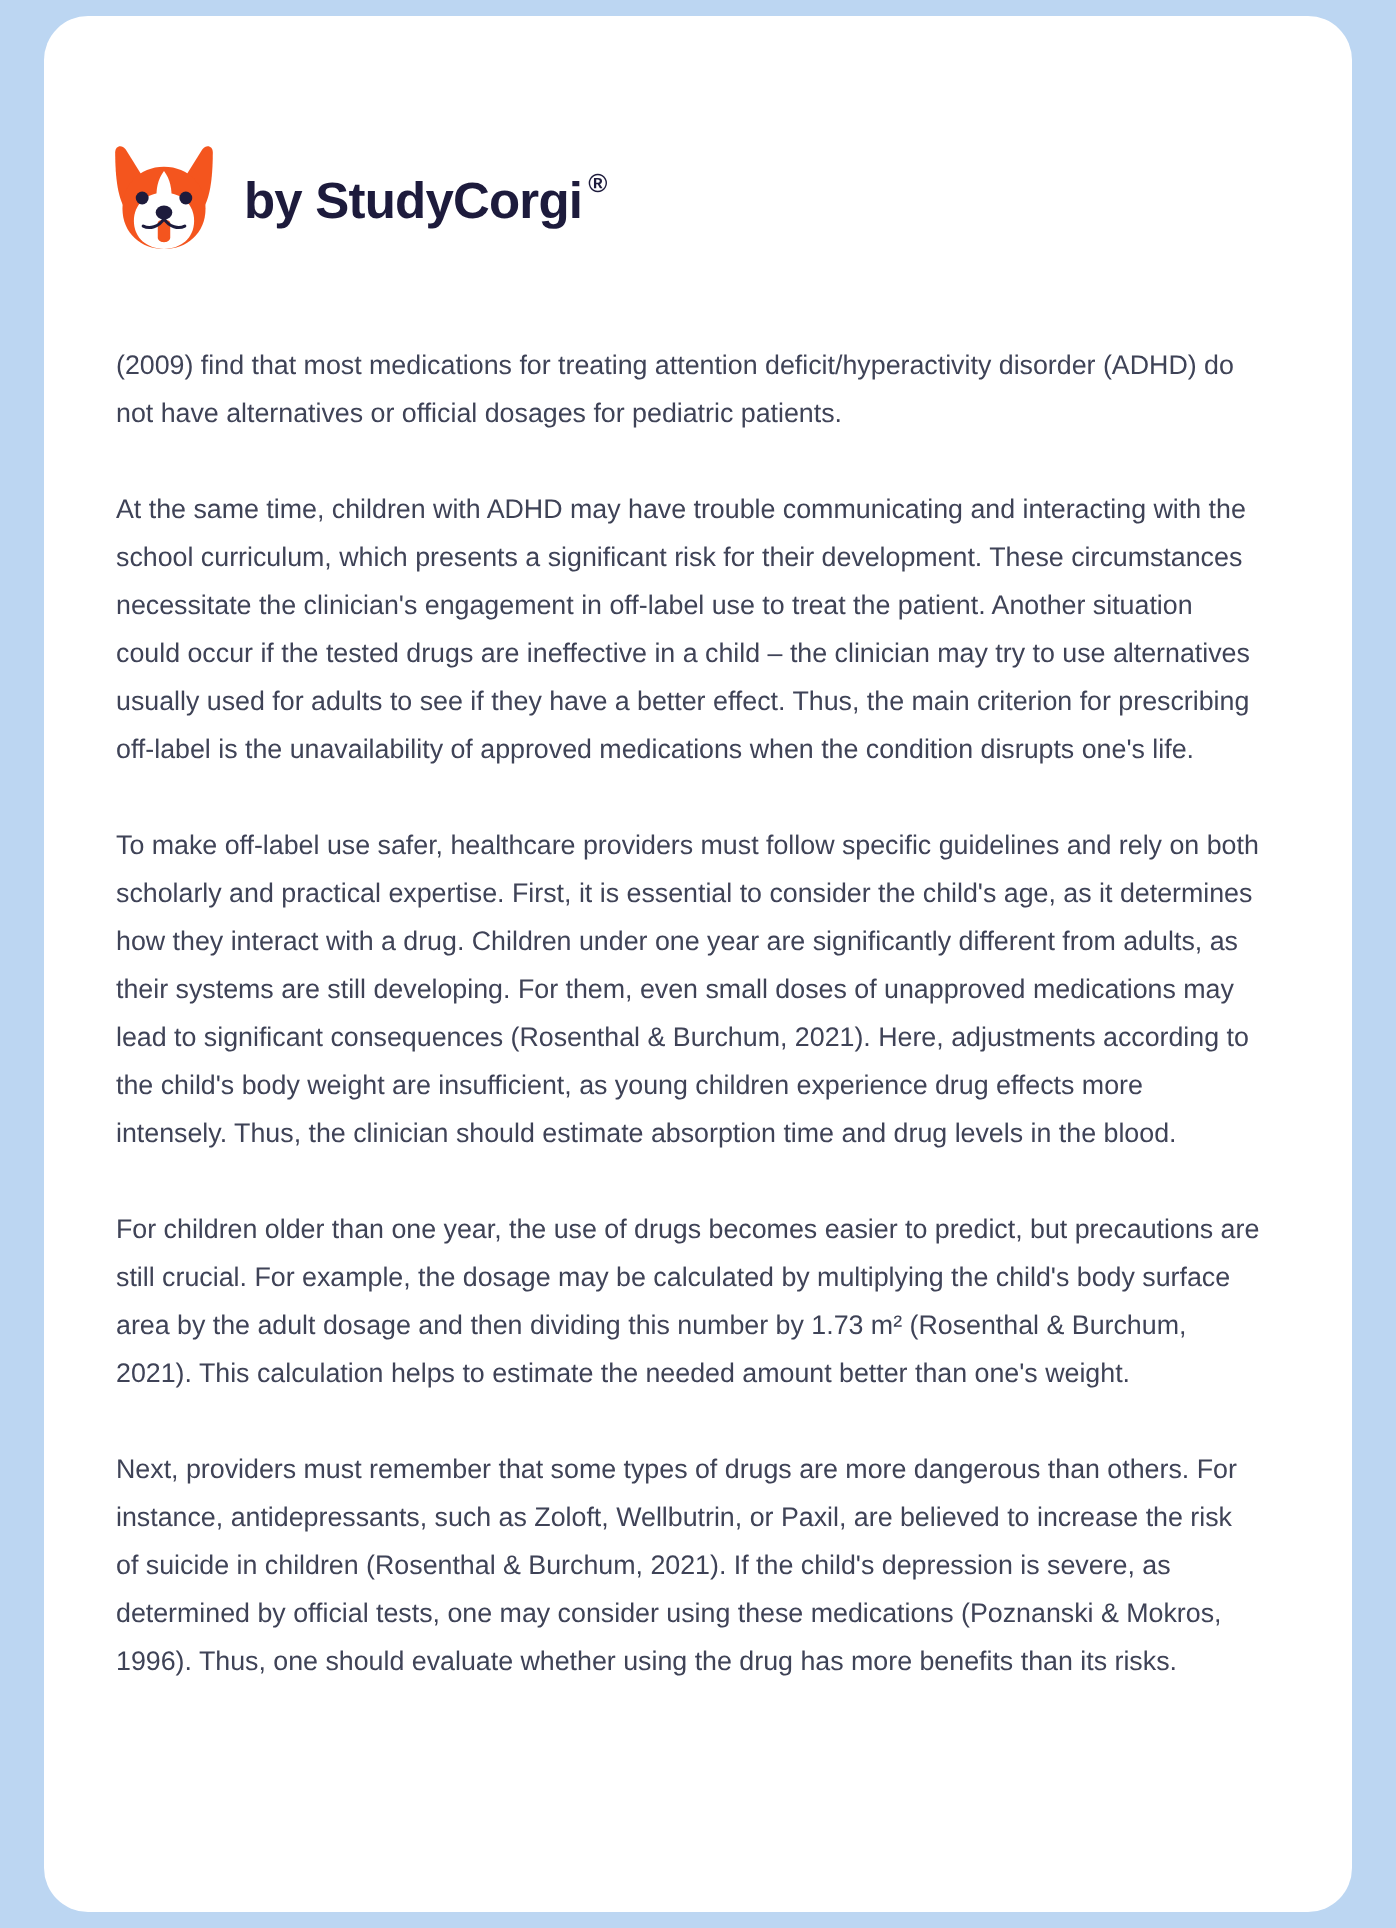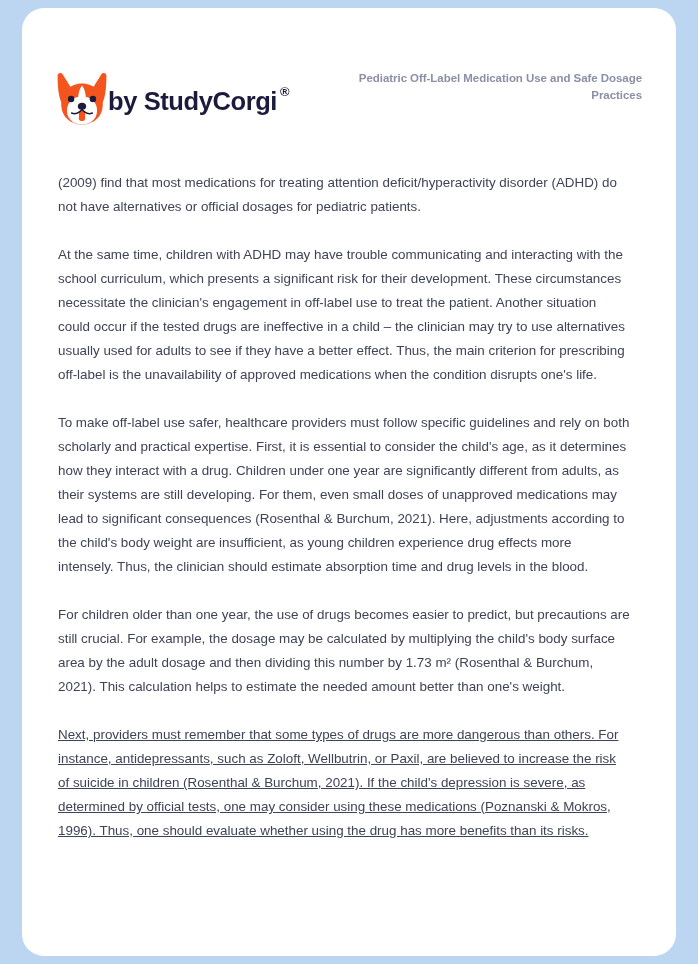--- a/index.html
+++ b/index.html
@@ -31,20 +31,21 @@
   .doc-header {
     display: flex;
     align-items: flex-start;
     justify-content: space-between;
     padding: 58px 34px 0 34px;
   }
 
   .brand {
     display: flex;
     align-items: center;
+    gap: 14px;
     flex: 0 0 auto;
     padding-top: 6px;
   }
 
   .corgi-logo {
     width: 52px;
     height: 54px;
     display: block;
     flex: 0 0 auto;
   }
@@ -96,21 +97,21 @@
     padding: 0 46px 0 36px;
     margin-top: 45px;
   }
   .doc-body p {
     color: #3f4357;
     font-size: 13.4px;
     line-height: 24px;
     margin: 0 0 24px 0;
     text-align: left;
   }
-  .doc-body p:last-child { margin-bottom: 15px; text-decoration: underline; }
+  .doc-body p:last-child { margin-bottom: 15px; }
 </style>
 </head>
 <body>
 
 <div id="page-card">
 
   <div class="doc-header">
 
     <div class="brand">
       <span>
@@ -139,21 +140,20 @@
           <path d="M50 72 C55 80 64 82 70 79" stroke="#1d1b3c" stroke-width="3" fill="none" stroke-linecap="round"></path>
         </svg>
       </span>
       <span class="brand-wordmark">
         <span>by StudyCorgi</span>
           <span class="rmark">®</span>
       </span>
     </div>
 
     <div class="doc-meta">
-      <div class="doc-title">Pediatric Off-Label Medication Use and Safe Dosage Practices</div>
     </div>
 
   </div>
 
   <div class="doc-body">
     <p>(2009) find that most medications for treating attention deficit/hyperactivity disorder (ADHD) do not have alternatives or official dosages for pediatric patients.</p>
     <p>At the same time, children with ADHD may have trouble communicating and interacting with the school curriculum, which presents a significant risk for their development. These circumstances necessitate the clinician's engagement in off-label use to treat the patient. Another situation could occur if the tested drugs are ineffective in a child – the clinician may try to use alternatives usually used for adults to see if they have a better effect. Thus, the main criterion for prescribing off-label is the unavailability of approved medications when the condition disrupts one's life.</p>
     <p>To make off-label use safer, healthcare providers must follow specific guidelines and rely on both scholarly and practical expertise. First, it is essential to consider the child's age, as it determines how they interact with a drug. Children under one year are significantly different from adults, as their systems are still developing. For them, even small doses of unapproved medications may lead to significant consequences (Rosenthal &amp; Burchum, 2021). Here, adjustments according to the child's body weight are insufficient, as young children experience drug effects more intensely. Thus, the clinician should estimate absorption time and drug levels in the blood.</p>
     <p>For children older than one year, the use of drugs becomes easier to predict, but precautions are still crucial. For example, the dosage may be calculated by multiplying the child's body surface area by the adult dosage and then dividing this number by 1.73 m² (Rosenthal &amp; Burchum, 2021). This calculation helps to estimate the needed amount better than one's weight.</p>
     <p>Next, providers must remember that some types of drugs are more dangerous than others. For instance, antidepressants, such as Zoloft, Wellbutrin, or Paxil, are believed to increase the risk of suicide in children (Rosenthal &amp; Burchum, 2021). If the child's depression is severe, as determined by official tests, one may consider using these medications (Poznanski &amp; Mokros, 1996). Thus, one should evaluate whether using the drug has more benefits than its risks.</p>

